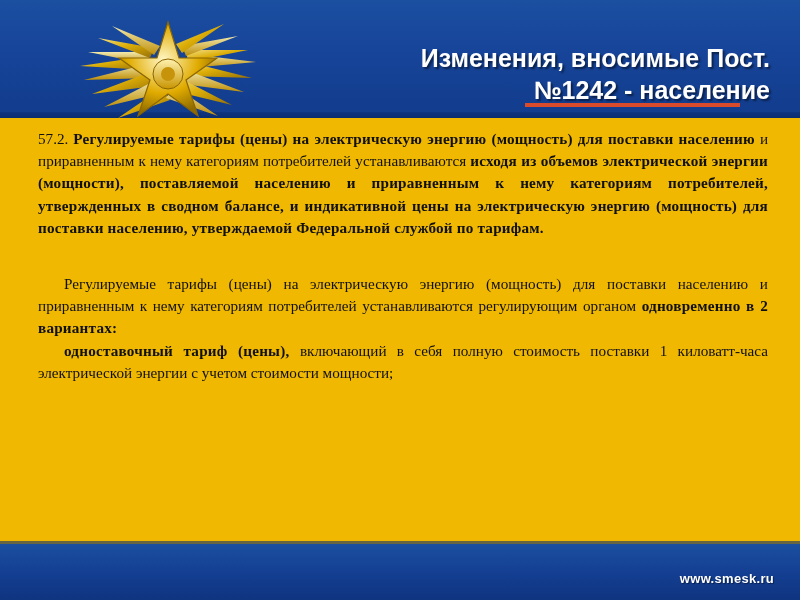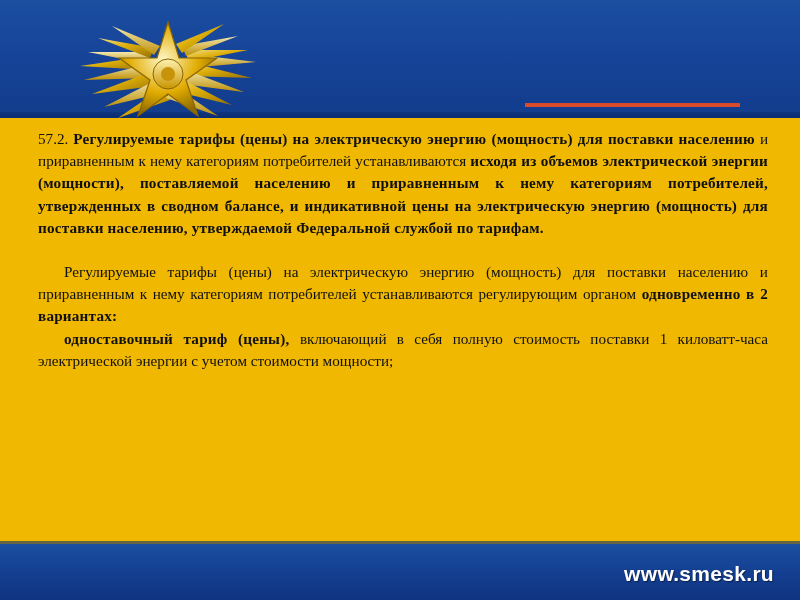--- a/index.html
+++ b/index.html
@@ -53,21 +53,21 @@
     background: #0c2e70;
     opacity: .6;
   }
   .site-url {
     position: absolute;
     right: 26px;
     bottom: 14px;
     color: #ffffff;
     font-family: "Liberation Sans", sans-serif;
     font-weight: bold;
-    font-size: 21px;
+    font-size: 13px;
     letter-spacing: .3px;
     text-shadow: 1px 1px 1px rgba(0,0,0,.45);
   }
   
   .emblem {
     position: absolute;
     left: 78px;
     top: 8px;
     width: 180px;
     height: 130px;
@@ -104,21 +104,21 @@
     top: 128px;
     width: 730px;
     color: #101010;
     font-size: 15.2px;
     line-height: 22.2px;
     text-align: justify;
   }
   .para {
     margin: 0 0 0 0;
   }
-  .p1 { margin-bottom: 22px; }
+  .p1 { margin-bottom: 34px; }
   .p2 { text-indent: 26px; }
   .p3 { text-indent: 26px; }
   .p4 { text-indent: 26px; }
   .b { font-weight: bold; }
   .n { font-weight: normal; }
   .sp { letter-spacing: .2px; }
 </style>
 </head>
 <body>
 
@@ -167,20 +167,24 @@
         <path d="M160 28 L104 38 L108 48 Z" fill="url(#g2)"></path>
         <path d="M146 16 L98 36 L104 45 Z" fill="url(#g1)"></path>
       </g>
 
       <path d="M90 14 L101 50 L139 50 L108 72 L120 108 L90 86 L60 108 L72 72 L41 50 L79 50 Z" fill="url(#g3)" stroke="#8a6500" stroke-width="1.2"></path>
       <circle cx="90" cy="66" r="15" fill="url(#g2)" stroke="#8a6500" stroke-width="1"></circle>
       <circle cx="90" cy="66" r="7" fill="#c7930a"></circle>
     </svg>
   </div>
 
+  <div class="title">
+    <div>Изменения, вносимые Пост.</div>
+    <div>№1242 - население</div>
+  </div>
   <div class="title-underline"></div>
 
   <div class="body-wrap">
     <p class="para p1"><span class="n">57.2. </span><span class="b sp">Регулируемые тарифы (цены) на электрическую энергию (мощность) для поставки населению </span><span class="n">и приравненным к нему категориям потребителей устанавливаются </span><span class="b sp">исходя из объемов электрической энергии (мощности), поставляемой населению и приравненным к нему категориям потребителей, утвержденных в сводном балансе, и индикативной цены на электрическую энергию (мощность) для поставки населению, утверждаемой Федеральной службой по тарифам.</span></p>
     <p class="para p2"><span class="n">Регулируемые тарифы (цены) на электрическую энергию (мощность) для поставки населению и приравненным к нему категориям потребителей устанавливаются регулирующим органом </span><span class="b sp">одновременно в 2 вариантах:</span></p>
     <p class="para p3"><span class="b sp">одноставочный тариф (цены), </span><span class="n">включающий в себя полную стоимость поставки 1 киловатт-часа электрической энергии с учетом стоимости мощности;</span></p>
   </div>
 
   <div class="bottom-band-top-edge"></div>
   <div class="bottom-band">

